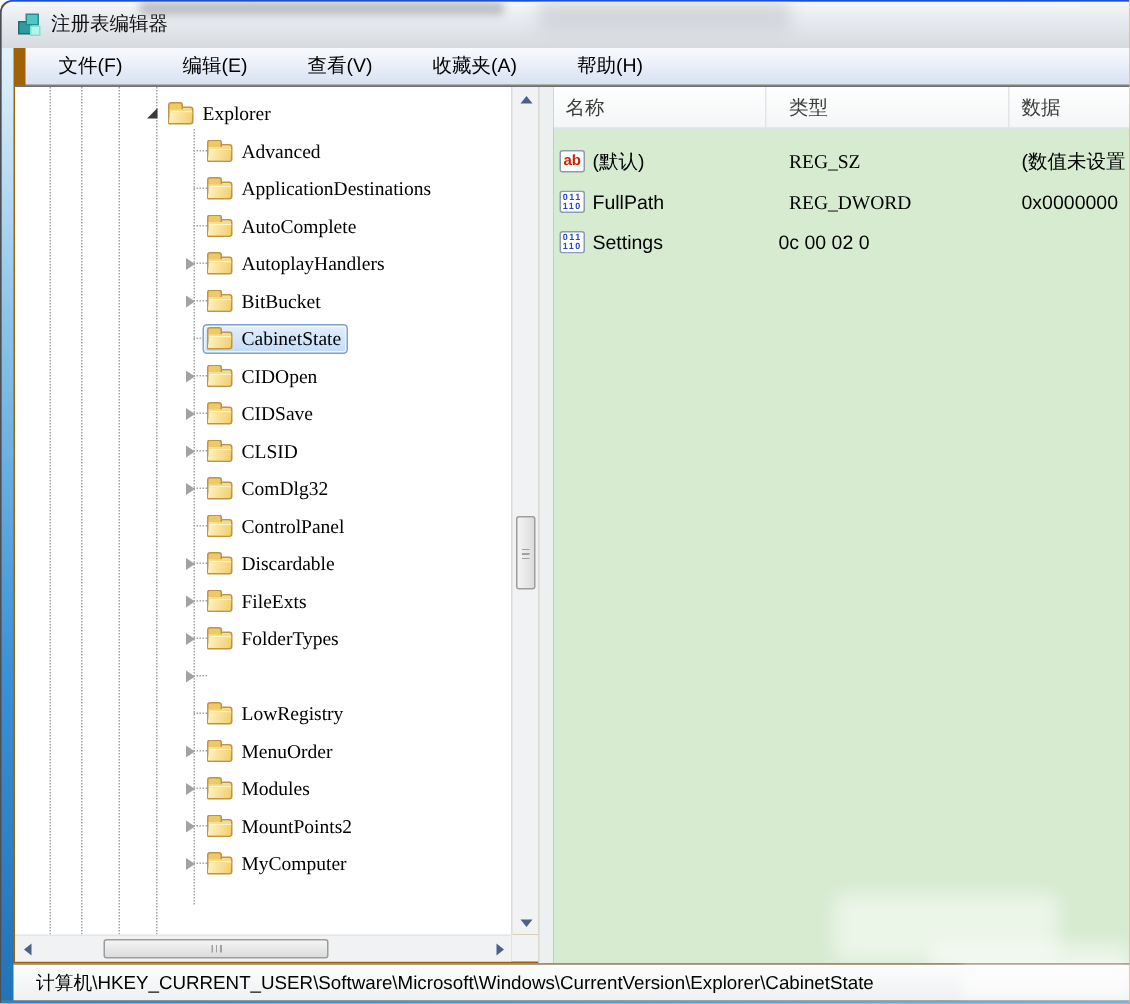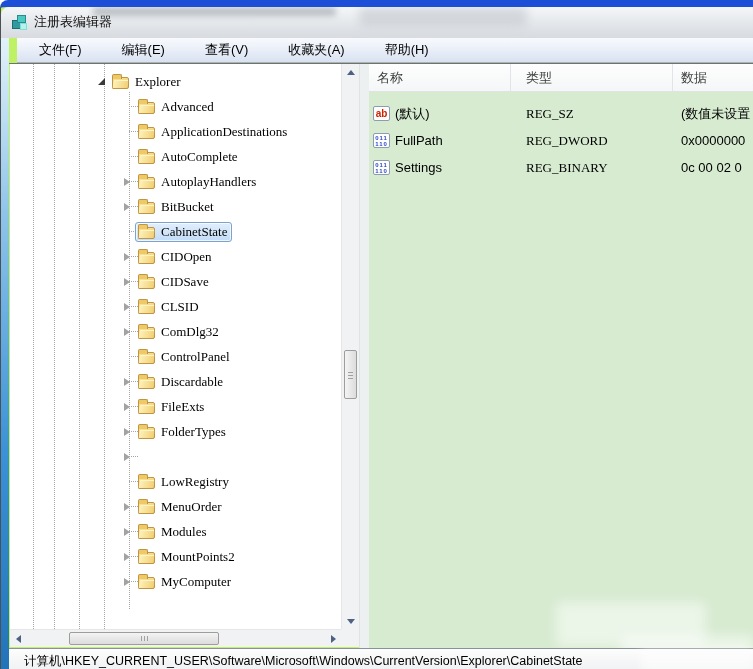--- a/index.html
+++ b/index.html
@@ -1,19 +1,19 @@
 <!DOCTYPE html>
 <html><head>
 <meta charset="utf-8">
 <style>
   * { margin:0; padding:0; box-sizing:border-box; }
   html,body { width:753px; height:669px; overflow:hidden; background:#fff;
               font-family:"Liberation Sans", sans-serif; }
-  #window { position:relative; width:753px; height:669px; background:#bef264;
-            border-top:7px solid #1d4ed8; border-left:1px solid #4a5056;
+  #window { position:relative; width:753px; height:669px; background:#a16207;
+            border-top:1px solid #1d4ed8; border-left:1px solid #4a5056;
             border-radius:8px 0 0 0; overflow:hidden; }
   .abs { position:absolute; }
 
   
   .titlebar { left:0; top:0; width:753px; height:31px;
               background:linear-gradient(#f4f6f8,#dfe2e6 70%,#d7dade);
               border-radius:8px 0 0 0; }
   .blur1 { left:92px; top:0; width:243px; height:9px; background:#8f969c; opacity:.55; filter:blur(3px); border-radius:3px; }
   .blur2 { left:358px; top:0; width:168px; height:20px; background:#c7cbd0; opacity:.65; filter:blur(5px); border-radius:4px; }
   .reg-icon { left:10px; top:7px; width:17px; height:17px; }
@@ -394,21 +394,20 @@
           <span class="lc c-data">0x0000000</span>
         </div>
         <div class="lrow">
           <span class="lc c-name">
             <span class="icon-bin">
               <span class="bin-line">011</span>
               <span class="bin-line">110</span>
             </span>
             <span>Settings</span>
           </span>
-          <span class="lc c-type">REG_BINARY</span>
           <span class="lc c-data">0c 00 02 0</span>
         </div>
       </div>
     <div class="wm wm1"></div>
     <div class="wm wm2"></div>
   </div>
 
   <div class="abs statusbar">
     <span>计算机\HKEY_CURRENT_USER\Software\Microsoft\Windows\CurrentVersion\Explorer\CabinetState</span>
   </div>

